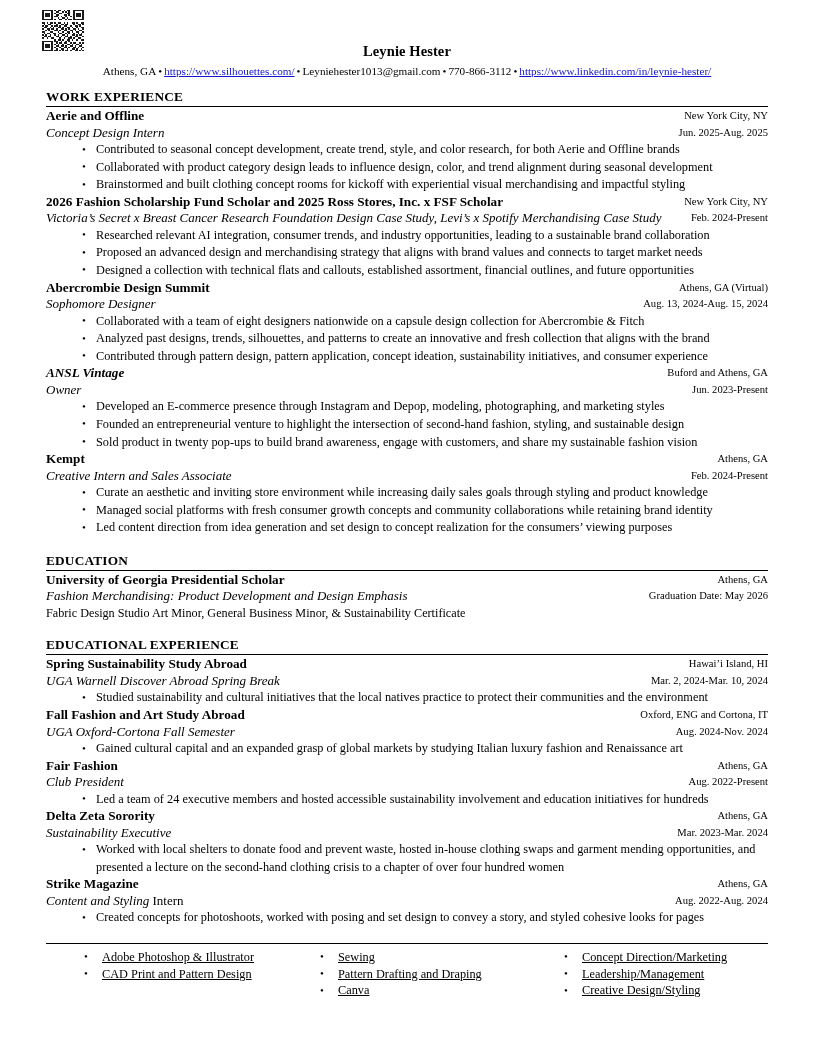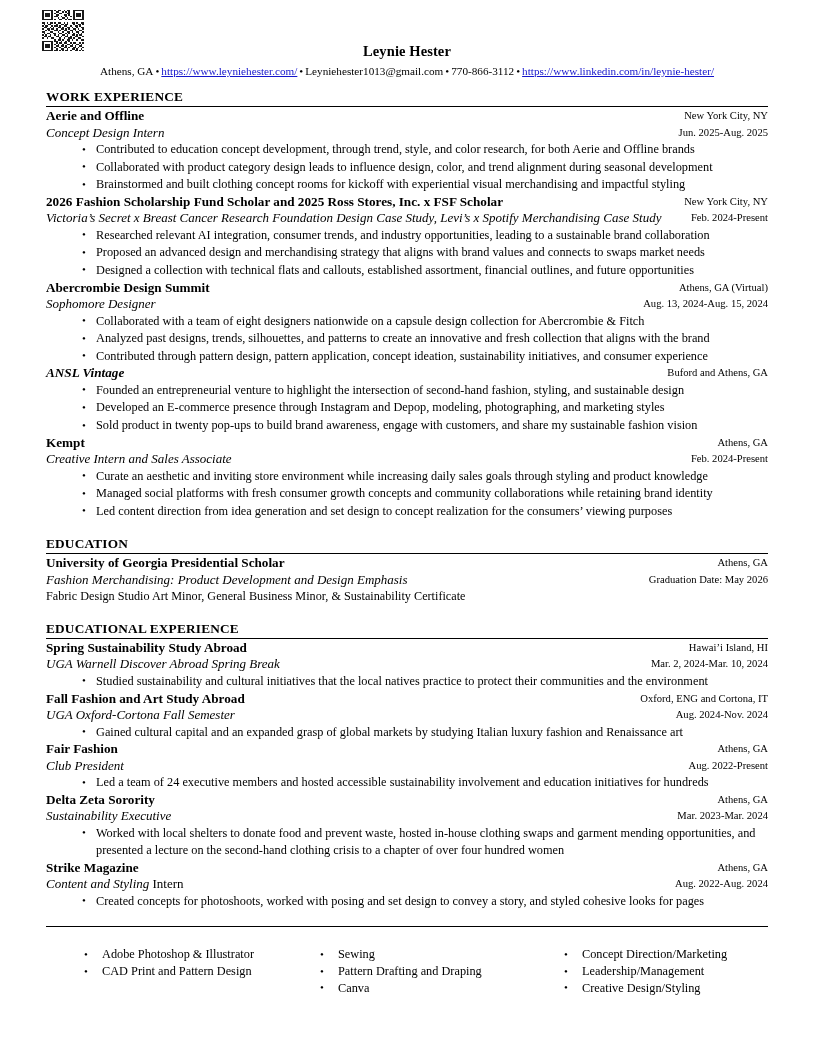--- a/index.html
+++ b/index.html
@@ -120,21 +120,22 @@
     content: "\2022";
     position: absolute;
     left: 36px;
     top: -0.5px;
     font-size: 11px;
   }
 
   
   .skills-grid {
     display: flex;
-    padding-top: 18px;
+    padding-top: 4px;
+    text-decoration: underline;
   }
   .skills-col {
     flex: 0 0 auto;
   }
   .skills-col.c1 { width: 246px; }
   .skills-col.c2 { width: 238px; }
   .skills-col.c3 { width: auto; }
   .skills-col ul {
     list-style: none;
     margin: 0;
@@ -357,56 +358,56 @@
             <rect x="16" y="27" width="2" height="1"></rect>
           <rect x="19" y="27" width="1" height="1"></rect>
             <rect x="22" y="27" width="2" height="1"></rect>
           <rect x="25" y="27" width="1" height="1"></rect>
             <rect x="27" y="27" width="1" height="1"></rect>
         </g>
       </svg>
     </div>
     <div class="name">Leynie Hester</div>
     <div class="contact">
-      <span>Athens, GA</span><span class="sep">•</span><a href="#">https://www.leyniehester.com/</a><span class="sep">•</span><span>Leyniehester1013@gmail.com</span><span class="sep">•</span><span>770-866-3112</span><span class="sep">•</span><a href="#">https://www.linkedin.com/in/leynie-hester/</a>
+      <span>Athens, GA</span><span class="sep">•</span><a href="#">https://www.silhouettes.com/</a><span class="sep">•</span><span>Leyniehester1013@gmail.com</span><span class="sep">•</span><span>770-866-3112</span><span class="sep">•</span><a href="#">https://www.linkedin.com/in/leynie-hester/</a>
     </div>
   </div>
 
   <div>
     <div class="section-title">WORK EXPERIENCE</div>
     <div class="rule"></div>
 
     <div class="entry">
       <div class="row">
         <span class="org">Aerie and Offline</span>
         <span class="loc">New York City,  NY</span>
       </div>
       <div class="row">
         <span class="role">Concept Design Intern</span>
         <span class="date">Jun. 2025-Aug. 2025</span>
       </div>
       <ul class="bullets">
-        <li>Contributed to education concept development, through trend, style, and color research, for both Aerie and Offline brands</li>
+        <li>Contributed to seasonal concept development, create trend, style, and color research, for both Aerie and Offline brands</li>
         <li>Collaborated with product category design leads to influence design, color, and trend alignment during seasonal development</li>
         <li>Brainstormed and built clothing concept rooms for kickoff with experiential visual merchandising and impactful styling</li>
       </ul>
     </div>
 
     <div class="entry">
       <div class="row">
         <span class="org">2026 Fashion Scholarship Fund Scholar and 2025 Ross Stores, Inc. x FSF Scholar</span>
         <span class="loc">New York City, NY</span>
       </div>
       <div class="row">
         <span class="role">Victoria’s Secret x Breast Cancer Research Foundation Design Case Study, Levi’s x Spotify Merchandising Case Study</span>
         <span class="date">Feb. 2024-Present</span>
       </div>
       <ul class="bullets">
         <li>Researched relevant AI integration, consumer trends, and industry opportunities, leading to a sustainable brand collaboration</li>
-        <li>Proposed an advanced design and merchandising strategy that aligns with brand values and connects to swaps market needs</li>
+        <li>Proposed an advanced design and merchandising strategy that aligns with brand values and connects to target market needs</li>
         <li>Designed a collection with technical flats and callouts, established assortment, financial outlines, and future opportunities</li>
       </ul>
     </div>
 
     <div class="entry">
       <div class="row">
         <span class="org">Abercrombie Design Summit</span>
         <span class="loc">Athens, GA (Virtual)</span>
       </div>
       <div class="row">
@@ -418,23 +419,27 @@
         <li>Analyzed past designs, trends, silhouettes, and patterns to create an innovative and fresh collection that aligns with the brand</li>
         <li>Contributed through pattern design, pattern application, concept ideation, sustainability initiatives, and consumer experience</li>
       </ul>
     </div>
 
     <div class="entry">
       <div class="row">
         <span class="org bi">ANSL Vintage</span>
         <span class="loc">Buford and Athens, GA</span>
       </div>
-      <ul class="bullets">
+      <div class="row">
+        <span class="role">Owner</span>
+        <span class="date">Jun. 2023-Present</span>
+      </div>
+      <ul class="bullets">
+        <li>Developed an E-commerce presence through Instagram and Depop, modeling, photographing, and marketing styles</li>
         <li>Founded an entrepreneurial venture to highlight the intersection of second-hand fashion, styling, and sustainable design</li>
-        <li>Developed an E-commerce presence through Instagram and Depop, modeling, photographing, and marketing styles</li>
         <li>Sold product in twenty pop-ups to build brand awareness, engage with customers, and share my sustainable fashion vision</li>
       </ul>
     </div>
 
     <div class="entry">
       <div class="row">
         <span class="org">Kempt</span>
         <span class="loc">Athens, GA</span>
       </div>
       <div class="row">

